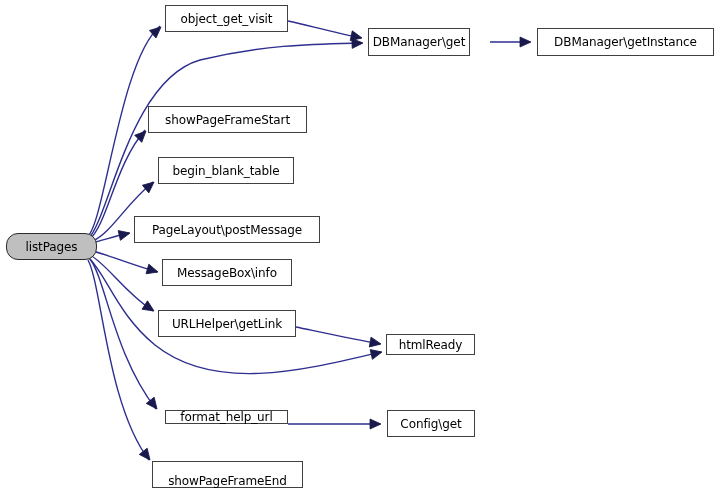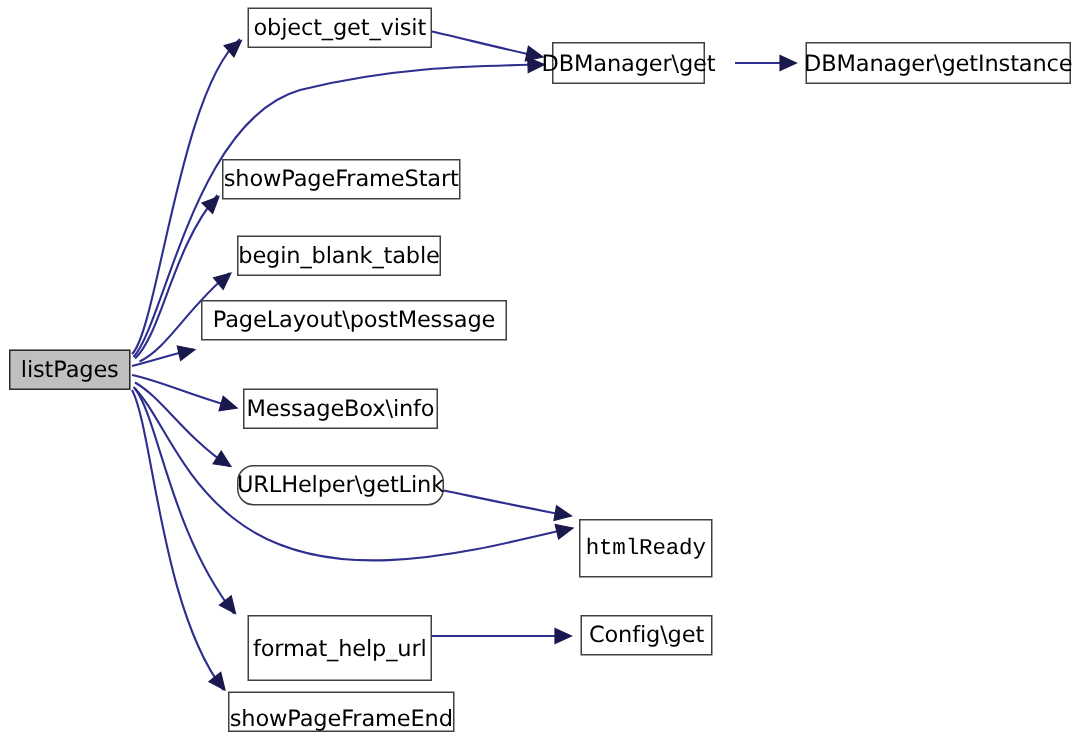--- a/index.html
+++ b/index.html
@@ -35,21 +35,21 @@
     stroke-width: 0.8px;
   }
   .node {
     position: absolute;
     box-sizing: border-box;
     background: #ffffff;
     border: 1.4px solid #404040;
     display: flex;
     align-items: center;
     justify-content: center;
-    font-size: 15px;
+    font-size: 12px;
     color: #000000;
     white-space: nowrap;
     line-height: 1;
     letter-spacing: -0.1px;
   }
   .node.current {
     background: #bfbfbf;
     border-color: #2b2b2b;
   }
   .node-label {
@@ -91,51 +91,51 @@
         <polygon class="arrow-head" points="0,0 -11,-5 -11,5" transform="translate(157,409) rotate(52)"></polygon>
         <polygon class="arrow-head" points="0,0 -11,-5 -11,5" transform="translate(150,460) rotate(52)"></polygon>
         <polygon class="arrow-head" points="0,0 -11,-5 -11,5" transform="translate(362,38) rotate(12)"></polygon>
         <polygon class="arrow-head" points="0,0 -11,-5 -11,5" transform="translate(381,344) rotate(10)"></polygon>
         <polygon class="arrow-head" points="0,0 -11,-5 -11,5" transform="translate(531,42) rotate(0)"></polygon>
         <polygon class="arrow-head" points="0,0 -11,-5 -11,5" transform="translate(381,424) rotate(0)"></polygon>
       </g>
   </svg>
 
   <div id="nodes-layer">
-      <div class="node current" style="left: 6px; top: 233px; width: 81px; height: 27px;">
+      <div class="node current" style="left: 6px; top: 233px; width: 91px; height: 27px; border-radius: 12px;">
         <span class="node-label">listPages</span>
       </div>
       <div class="node" style="left: 165px; top: 5px; width: 123px; height: 27px;">
         <span class="node-label">object_get_visit</span>
       </div>
       <div class="node" style="left: 368px; top: 28px; width: 102px; height: 28px;">
         <span class="node-label">DBManager\get</span>
       </div>
       <div class="node" style="left: 537px; top: 28px; width: 177px; height: 28px;">
         <span class="node-label">DBManager\getInstance</span>
       </div>
       <div class="node" style="left: 148px; top: 106px; width: 159px; height: 27px;">
         <span class="node-label">showPageFrameStart</span>
       </div>
       <div class="node" style="left: 158px; top: 157px; width: 136px; height: 27px;">
         <span class="node-label">begin_blank_table</span>
       </div>
-      <div class="node" style="left: 134px; top: 200px; width: 204px; height: 27px;">
+      <div class="node" style="left: 134px; top: 216px; width: 186px; height: 27px;">
         <span class="node-label">PageLayout\postMessage</span>
       </div>
       <div class="node" style="left: 162px; top: 259px; width: 130px; height: 27px;">
         <span class="node-label">MessageBox\info</span>
       </div>
-      <div class="node" style="left: 158px; top: 310px; width: 138px; height: 27px; border-radius: 11px;">
+      <div class="node" style="left: 158px; top: 310px; width: 138px; height: 27px;">
         <span class="node-label">URLHelper\getLink</span>
       </div>
-      <div class="node" style="left: 386px; top: 346px; width: 89px; height: 39px; font-family: Liberation Mono, monospace;">
+      <div class="node" style="left: 386px; top: 334px; width: 89px; height: 21px;">
         <span class="node-label">htmlReady</span>
       </div>
-      <div class="node" style="left: 165px; top: 410px; width: 123px; height: 44px;">
+      <div class="node" style="left: 165px; top: 410px; width: 123px; height: 14px;">
         <span class="node-label">format_help_url</span>
       </div>
       <div class="node" style="left: 387px; top: 410px; width: 88px; height: 27px; text-align: right;">
         <span class="node-label">Config\get</span>
       </div>
       <div class="node" style="left: 152px; top: 461px; width: 151px; height: 27px; align-items: flex-end;">
         <span class="node-label">showPageFrameEnd</span>
       </div>
     </div>
 

